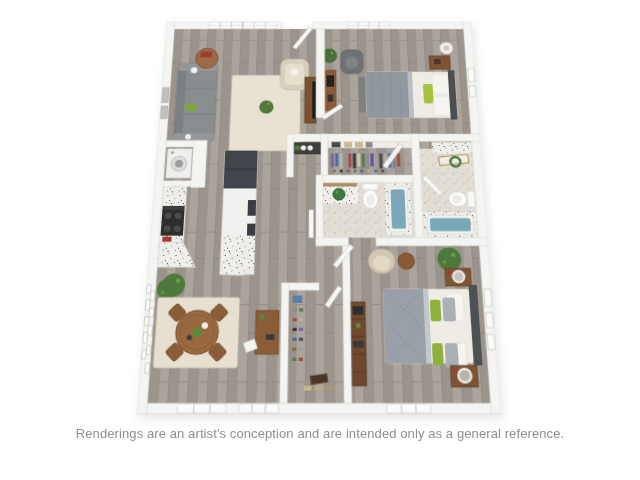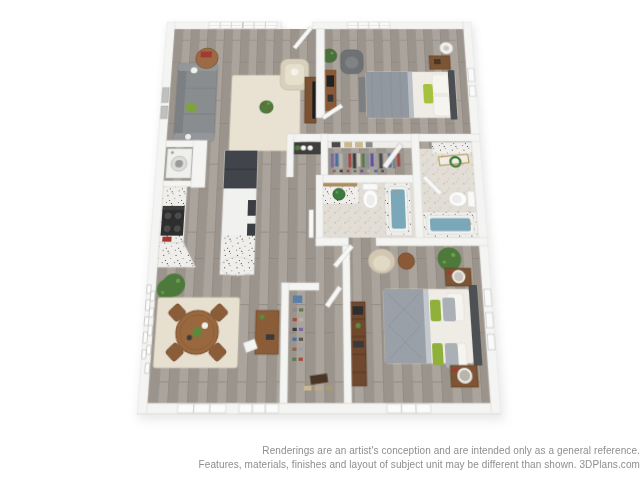--- a/index.html
+++ b/index.html
@@ -8,22 +8,22 @@
     background:#ffffff;font-family:"Liberation Sans", sans-serif;
   }
   .plan-wrap{
     position:absolute;left:153px;top:0px;width:332px;height:404px;
     transform:perspective(500px) rotateX(13deg);
     transform-origin:50% 50%;
     filter:drop-shadow(2px 4px 5px rgba(0,0,0,0.10));
   }
   .plan-wrap svg{display:block;width:332px;height:404px;}
   .disclaimer{
-    position:absolute;left:0;right:0;top:444px;text-align:right;
-    font-size:10px;line-height:13.5px;color:#8e8e8e;letter-spacing:0.1px;
+    position:absolute;left:0;right:0;top:427px;text-align:center;
+    font-size:13px;line-height:13.5px;color:#8e8e8e;letter-spacing:0.1px;
   }
 </style>
 </head>
 <body>
 
 <div class="plan-wrap">
 <svg viewBox="0 0 332 404" xmlns="http://www.w3.org/2000/svg">
   <defs>
     <pattern id="wood" width="18" height="70" patternUnits="userSpaceOnUse">
       <rect width="18" height="70" fill="#a6a099"></rect>
@@ -421,14 +421,13 @@
     <rect x="156" y="210" width="4.5" height="28"></rect>
     <rect x="270" y="176" width="4.5" height="24" transform="rotate(-42 272 176)"></rect>
     <rect x="196" y="246" width="4.5" height="26" transform="rotate(40 198 246)"></rect>
     <rect x="184" y="286" width="4.5" height="22" transform="rotate(35 186 286)"></rect>
   </g>
 </svg>
 </div>
 
 <div class="disclaimer">
   <div>Renderings are an artist's conception and are intended only as a general reference.</div>
-  <div>Features, materials, finishes and layout of subject unit may be different than shown. 3DPlans.com</div>
 </div>
 
 </body></html>

